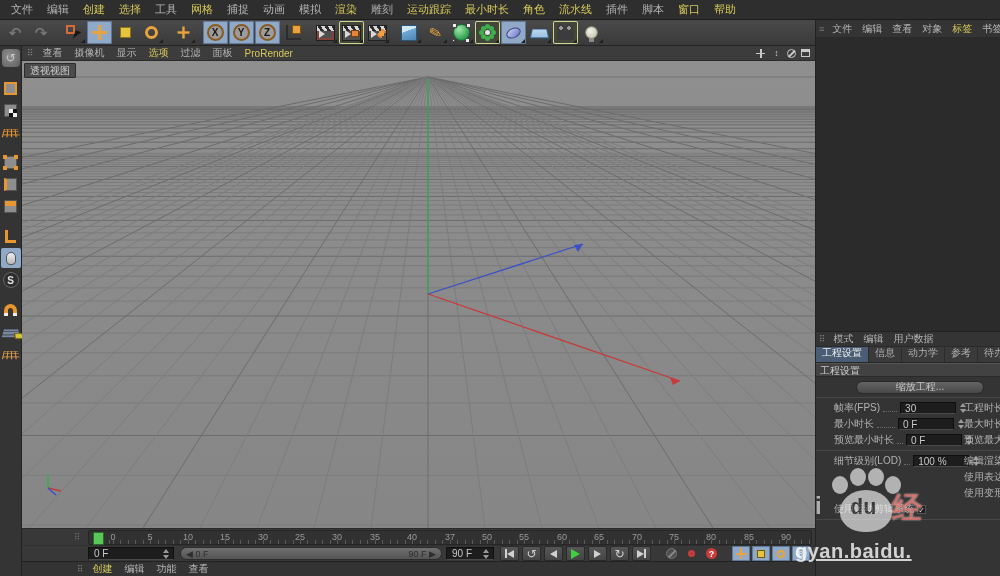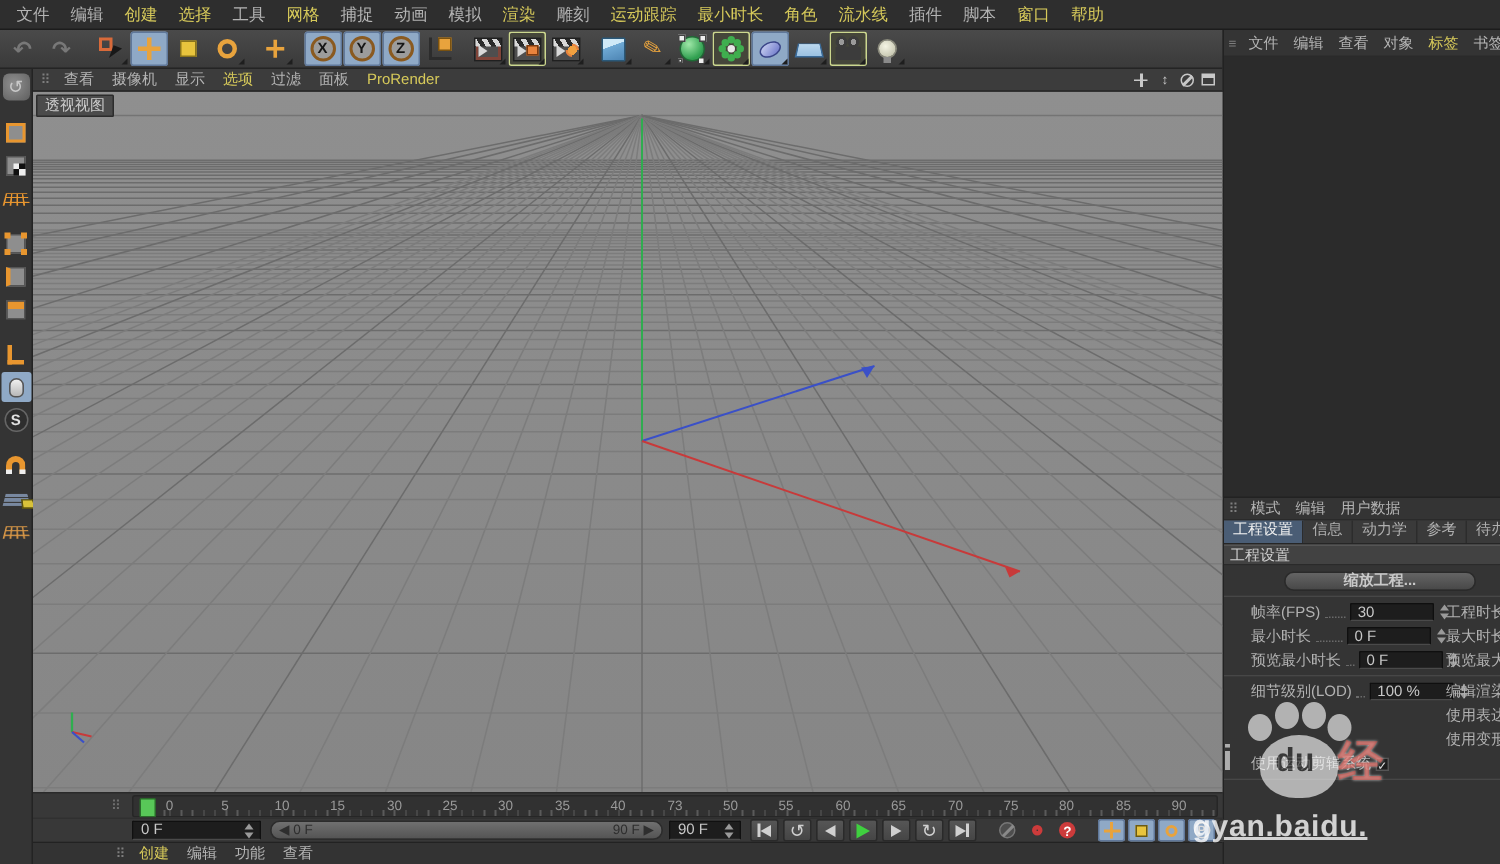--- a/index.html
+++ b/index.html
@@ -146,21 +146,21 @@
   .fld { width:56px; height:12px; background:#1d1d1d; border:1px solid #0f0f0f; border-bottom-color:#4a4a4a;
     color:#c8c8c8; display:flex; align-items:center; padding-left:4px; font-size:10px; border-radius:1px; position:relative; }
   .spin { width:9px; height:12px; margin-left:2px; position:relative; }
   .spin::before,.spin::after { content:""; position:absolute; left:2px; border-left:3px solid transparent; border-right:3px solid transparent; }
   .spin::before { top:1px; border-bottom:4px solid #9a9a9a; }
   .spin::after { bottom:1px; border-top:4px solid #9a9a9a; }
   .unit { margin-left:4px; height:13px; background:linear-gradient(#565656,#464646); border:1px solid #2a2a2a;
     border-radius:2px; color:#cccccc; font-size:9px; display:flex; align-items:center; gap:3px; padding:0 4px; }
   .unit .dd { font-size:6px; color:#bbb; }
   .btn-wide { margin-left:22px; width:128px; height:13px; border-radius:7px; background:linear-gradient(#646464,#484848);
-    border:1px solid #2a2a2a; color:#c8c8c8; font-size:10px; display:flex; align-items:center; justify-content:center;font-weight:bold; }
+    border:1px solid #2a2a2a; color:#c8c8c8; font-size:10px; display:flex; align-items:center; justify-content:center; }
   .rcol { position:absolute; left:130px; top:0; height:16px; display:flex; align-items:center; width:60px; overflow:hidden; }
   .sepline { height:1px; background:#2a2a2a; border-bottom:1px solid #474747; margin:2px 0; }
   .chk { width:9px; height:9px; background:#1d1d1d; border:1px solid #555; color:#ddd; font-size:8px;
     line-height:9px; text-align:center; margin-left:3px; }
 
   
   #tl-ruler { height:17px; background:#383838; position:relative; border-top:1px solid #2a2a2a; }
   #ruler { position:absolute; left:66px; top:1px; width:724px; height:15px; background:#313131; border:1px solid #262626;
     border-radius:2px; }
   #ruler .tickmarks { position:absolute; left:0; bottom:0; width:100%; height:4px;
@@ -538,21 +538,21 @@
               <div class="tickmarks"></div>
               <span class="tick" style="left:24px">0</span>
               <span class="tick" style="left:61px">5</span>
               <span class="tick" style="left:99px">10</span>
               <span class="tick" style="left:136px">15</span>
               <span class="tick" style="left:174px">30</span>
               <span class="tick" style="left:211px">25</span>
               <span class="tick" style="left:248px">30</span>
               <span class="tick" style="left:286px">35</span>
               <span class="tick" style="left:323px">40</span>
-              <span class="tick" style="left:361px">73</span>
+              <span class="tick" style="left:361px">37</span>
               <span class="tick" style="left:398px">50</span>
               <span class="tick" style="left:435px">55</span>
               <span class="tick" style="left:473px">60</span>
               <span class="tick" style="left:510px">65</span>
               <span class="tick" style="left:548px">70</span>
               <span class="tick" style="left:585px">75</span>
               <span class="tick" style="left:622px">80</span>
               <span class="tick" style="left:660px">85</span>
               <span class="tick" style="left:697px">90</span>
               <div id="marker"></div>

